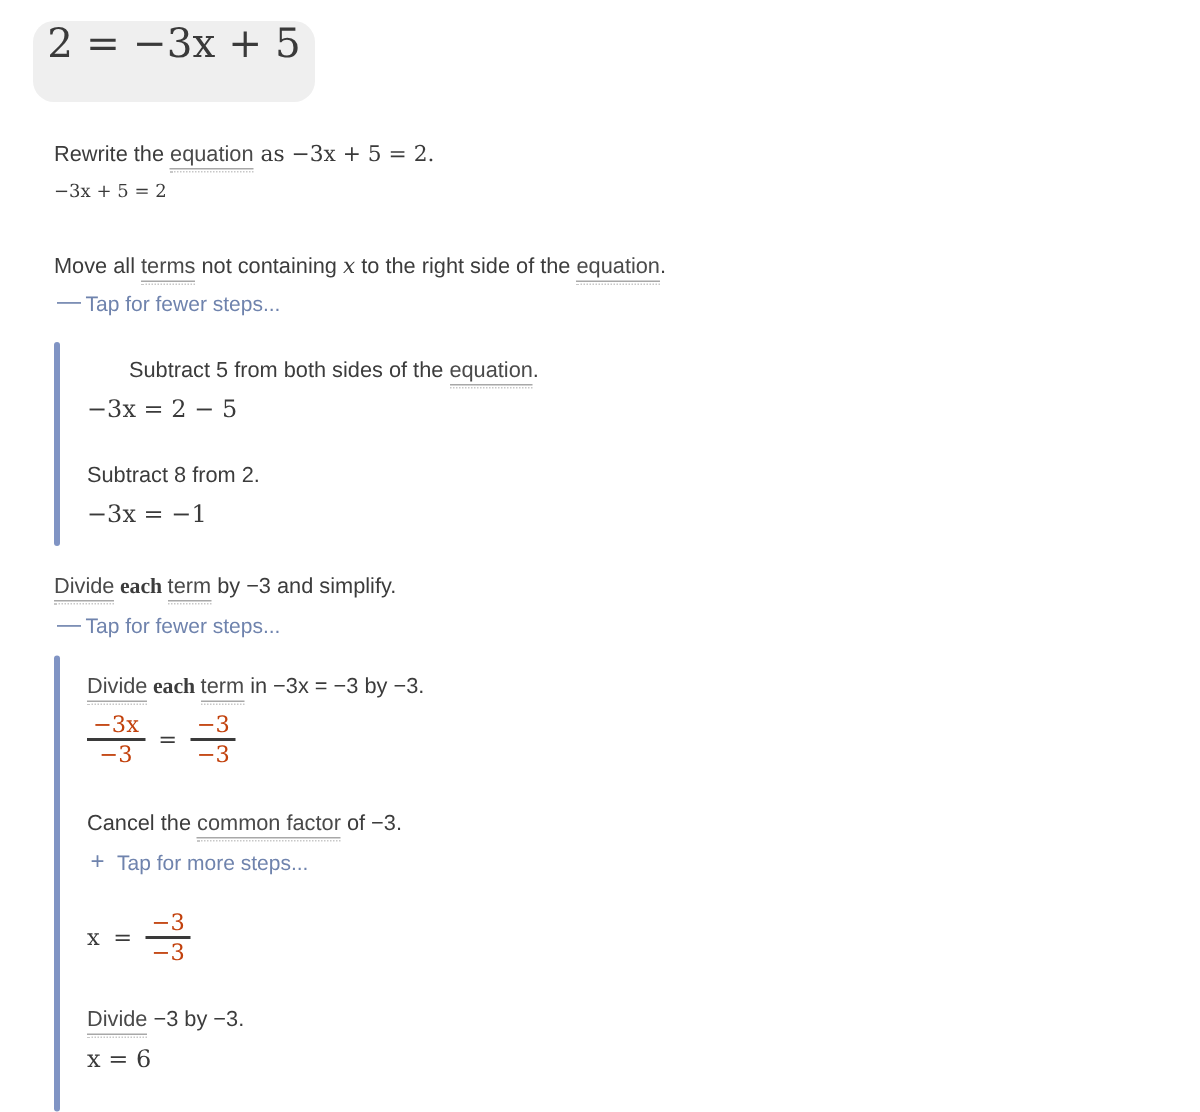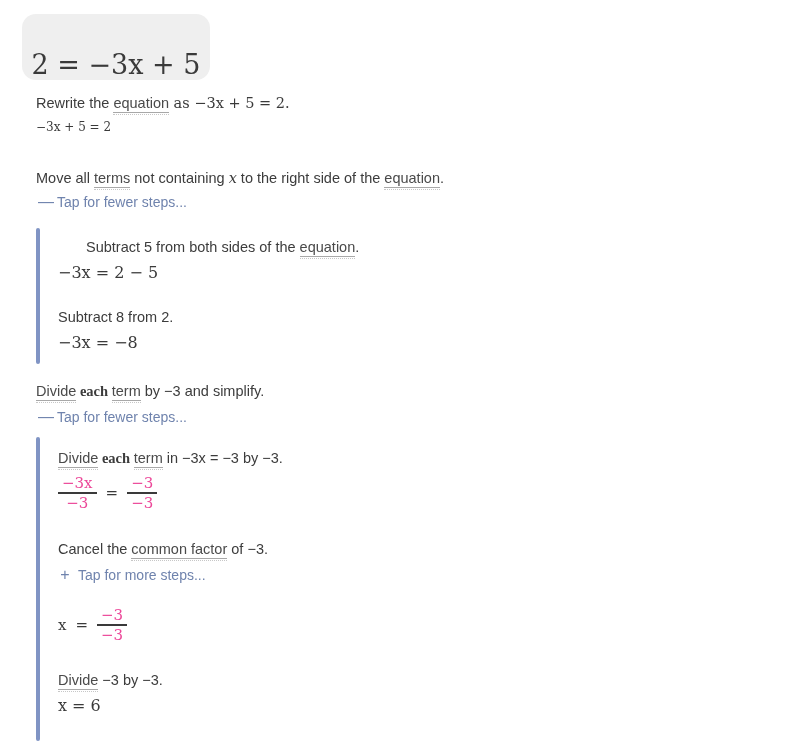--- a/index.html
+++ b/index.html
@@ -22,25 +22,25 @@
     height: 741px;
     box-sizing: border-box;
   }
 
   
   .problem-pill {
     position: absolute;
     left: 22px;
     top: 14px;
     width: 188px;
-    height: 66px;
+    height: 54px;
     background: #efefef;
     border-radius: 14px;
     display: flex;
-    align-items: flex-end;
+    align-items: flex-start;
     justify-content: center;
   }
   .problem-pill .math {
     font-size: 27px;
   }
 
   
   .math {
     font-family: "DejaVu Serif", "Liberation Serif", serif;
     color: #3a3a3a;
@@ -109,21 +109,21 @@
     border-radius: 2px;
   }
 
   
   .frac {
     display: inline-flex;
     flex-direction: column;
     align-items: center;
     vertical-align: middle;
     font-family: "DejaVu Serif", "Liberation Serif", serif;
-    color: #ec4899;
+    color: #c2410c;
     line-height: 1.08;
   }
   .frac .num { padding: 0 4px 1px 4px; }
   .frac .den { padding: 1px 4px 0 4px; }
   .frac .bar {
     width: 100%;
     height: 1.5px;
     background: #3a3a3a;
   }
   .eqrow {
@@ -162,21 +162,21 @@
   <div class="substep-bar" style="left:36px; top:228px; height:136px;"></div>
 
   <div class="abs prose" style="left:58px; top:237px;margin-left:28px;">
     <span>Subtract 5 from both sides of the </span><span class="term">equation</span><span>.</span>
   </div>
   <div class="abs math" style="left:58px; top:263px; font-size:16px;">−3x = 2 − 5</div>
 
   <div class="abs prose" style="left:58px; top:307px;">
     <span>Subtract 8 from 2.</span>
   </div>
-  <div class="abs math" style="left:58px; top:333px; font-size:16px;">−3x = −8</div>
+  <div class="abs math" style="left:58px; top:333px; font-size:16px;">−3x = −1</div>
 
   <div class="abs prose" style="left:36px; top:381px;">
     <span class="term">Divide</span><span class="bold"> each </span><span class="term">term</span><span> by −3 and simplify.</span>
   </div>
 
   <div class="abs tap-link" style="left:38px; top:409px;">
     <span class="sign">—</span>
     <span>Tap for fewer steps...</span>
   </div>
 

